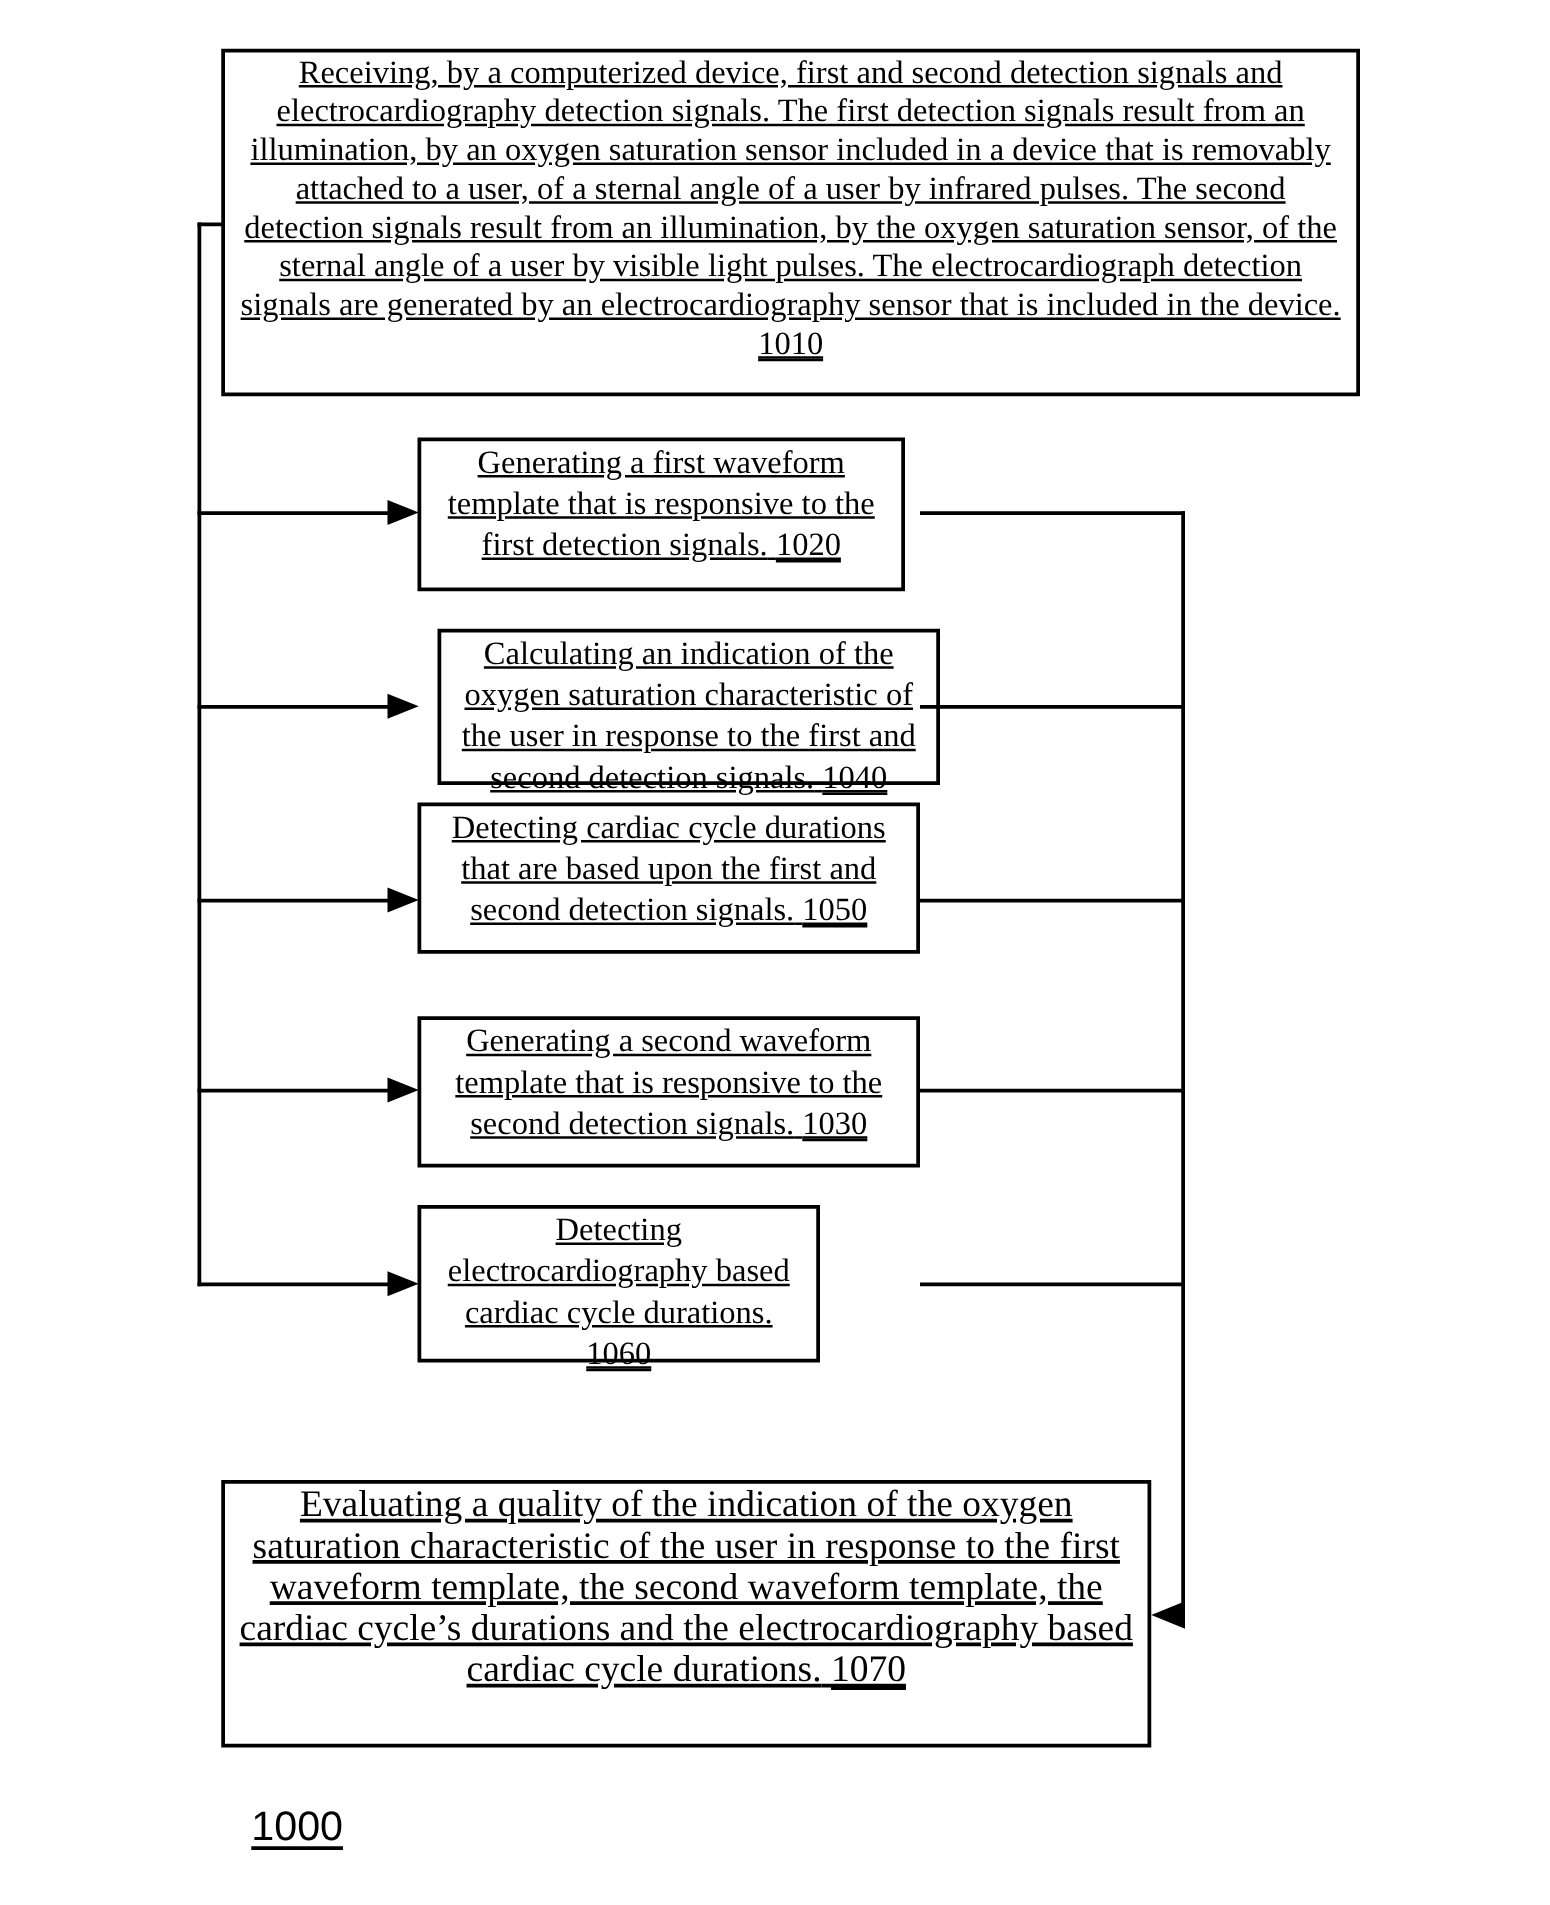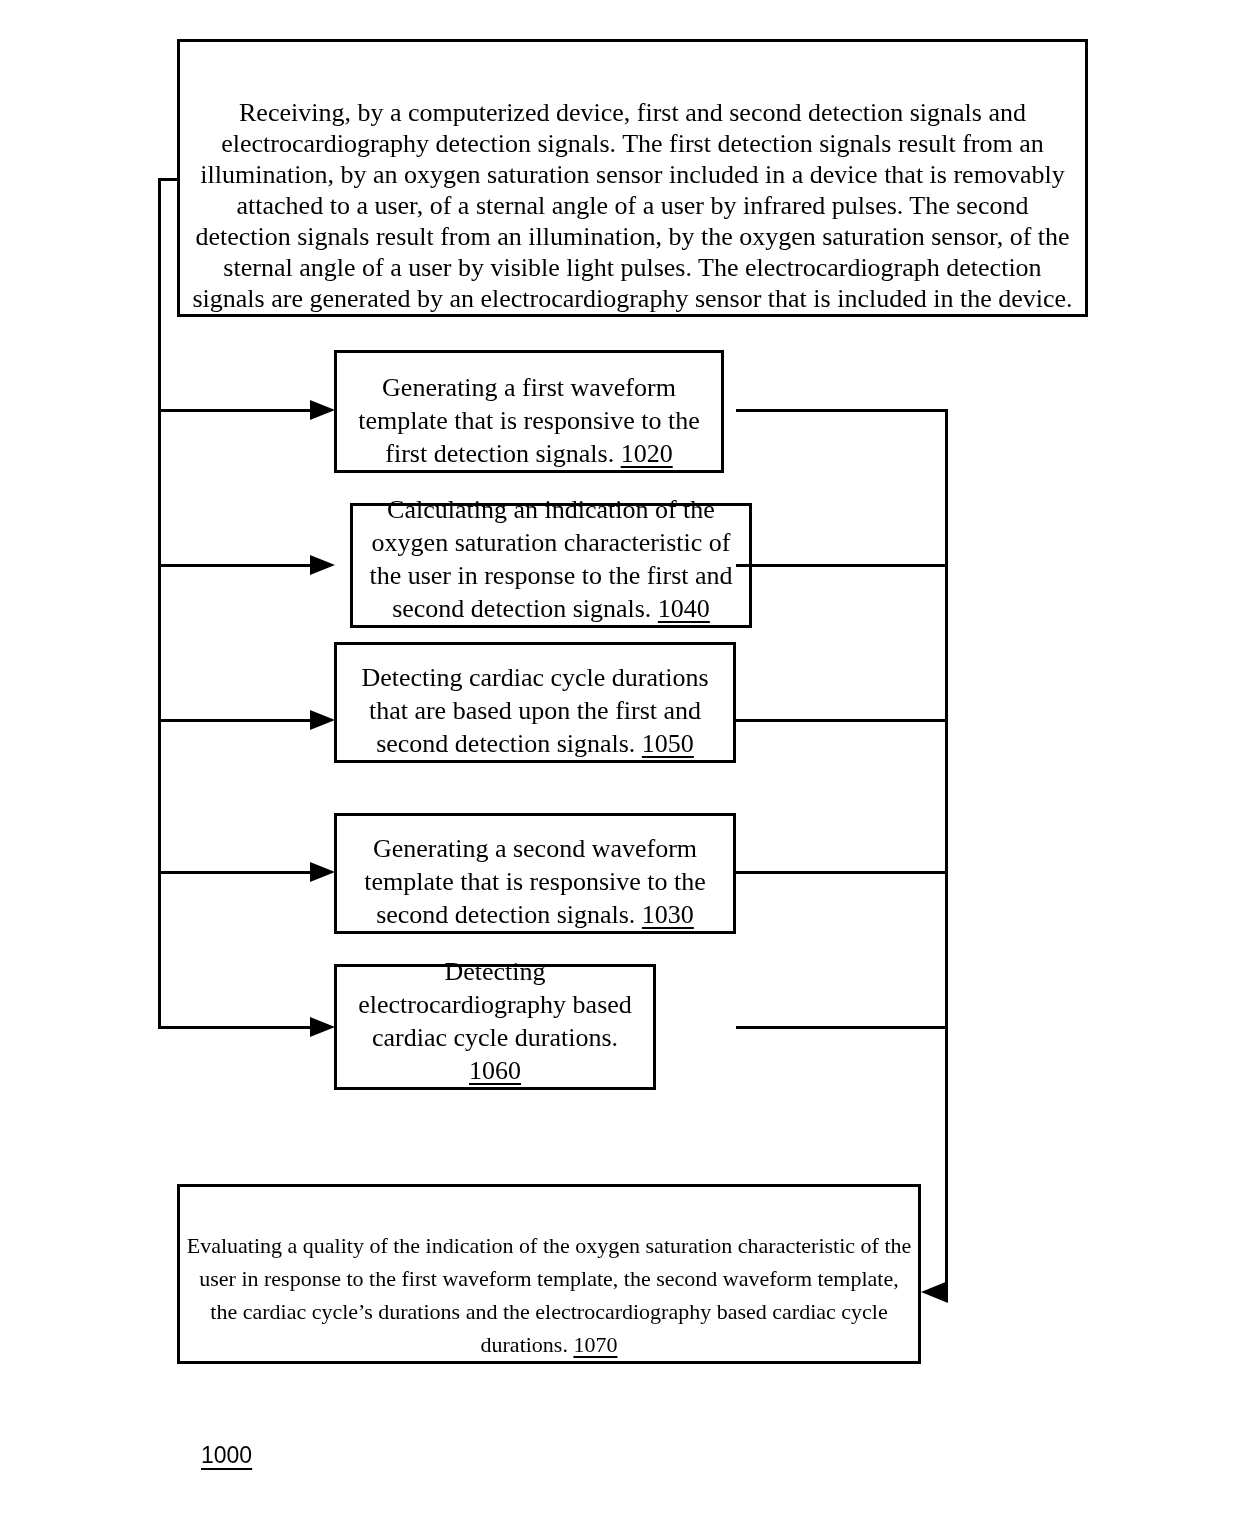--- a/index.html
+++ b/index.html
@@ -14,43 +14,44 @@
     background: #ffffff;
     font-family: "Liberation Serif", "DejaVu Serif", serif;
     color: #000000;
   }
   .box {
     position: absolute;
     border: 3px solid #000000;
     box-sizing: border-box;
     background: #ffffff;
     display: flex;
-    align-items: flex-end;
+    align-items: flex-start;
     justify-content: center;
     text-align: center;
+    text-decoration: underline;
   }
   .box .inner {
     width: 100%;
     padding: 0 6px;
   }
   .ref {
     text-decoration: underline;
     text-underline-offset: 4px;
   }
   .ref.block {
     display: block;
   }
   
   .box-1010 { left: 177px; top: 39px;  width: 911px; height: 278px; font-size: 26px; line-height: 31px; }
   .box-1020 { left: 334px; top: 350px; width: 390px; height: 123px; font-size: 26px; line-height: 33px; }
   .box-1040 { left: 350px; top: 503px; width: 402px; height: 125px; font-size: 26px; line-height: 33px; }
   .box-1050 { left: 334px; top: 642px; width: 402px; height: 121px; font-size: 26px; line-height: 33px; }
   .box-1030 { left: 334px; top: 813px; width: 402px; height: 121px; font-size: 26px; line-height: 33px; }
   .box-1060 { left: 334px; top: 964px; width: 322px; height: 126px; font-size: 26px; line-height: 33px; }
-  .box-1070 { left: 177px; top: 1184px; width: 744px; height: 180px; font-size: 22px; line-height: 33px; }
+  .box-1070 { left: 177px; top: 1184px; width: 744px; height: 214px; font-size: 30px; line-height: 33px; }
 
   
   .line {
     position: absolute;
     background: #000000;
   }
   .arrow-right {
     position: absolute;
     width: 0; height: 0;
     border-top: 10px solid transparent;
@@ -62,34 +63,35 @@
     width: 0; height: 0;
     border-top: 11px solid transparent;
     border-bottom: 11px solid transparent;
     border-right: 27px solid #000000;
   }
   .figure-label {
     position: absolute;
     left: 201px;
     top: 1442px;
     font-family: "Liberation Sans", "DejaVu Sans", sans-serif;
-    font-size: 23px;
+    font-size: 33px;
     text-decoration: underline;
     text-underline-offset: 5px;
     color: #000000;
   }
 </style>
 </head>
 <body>
 
 <div class="canvas">
 
   <div class="box box-1010">
     <div class="inner">
       <span>Receiving, by a computerized device, first and second detection signals and electrocardiography detection signals. The first detection signals result from an illumination, by an oxygen saturation sensor included in a device that is removably attached to a user, of a sternal angle of a user by infrared pulses. The second detection signals result from an illumination, by the oxygen saturation sensor, of the sternal angle of a user by visible light pulses. The electrocardiograph detection signals are generated by an electrocardiography sensor that is included in the device.</span>
+      <span class="ref block">1010</span>
     </div>
   </div>
 
   <div class="box box-1020">
     <div class="inner">
       <span>Generating a first waveform template that is responsive to the first detection signals.</span>
       <span class="ref">1020</span>
     </div>
   </div>
 

